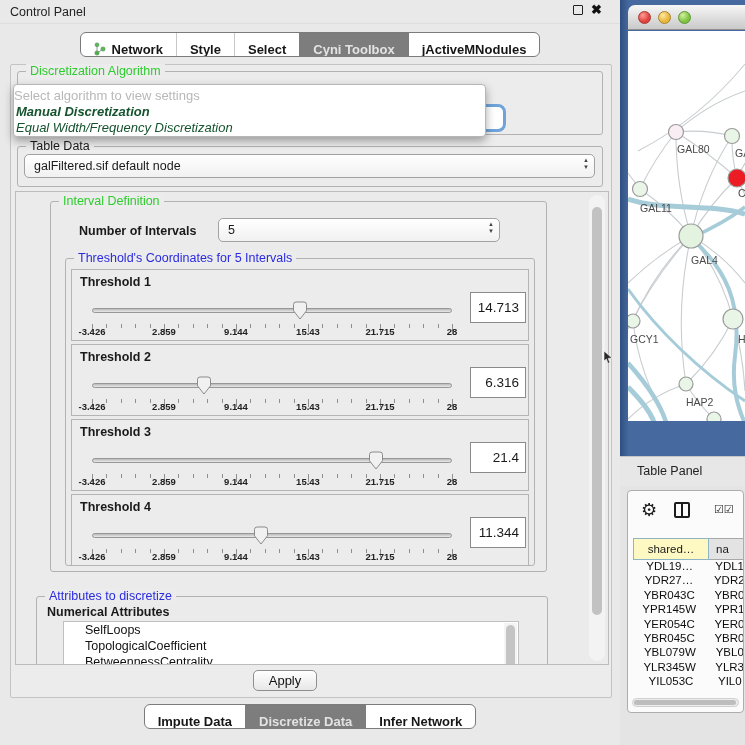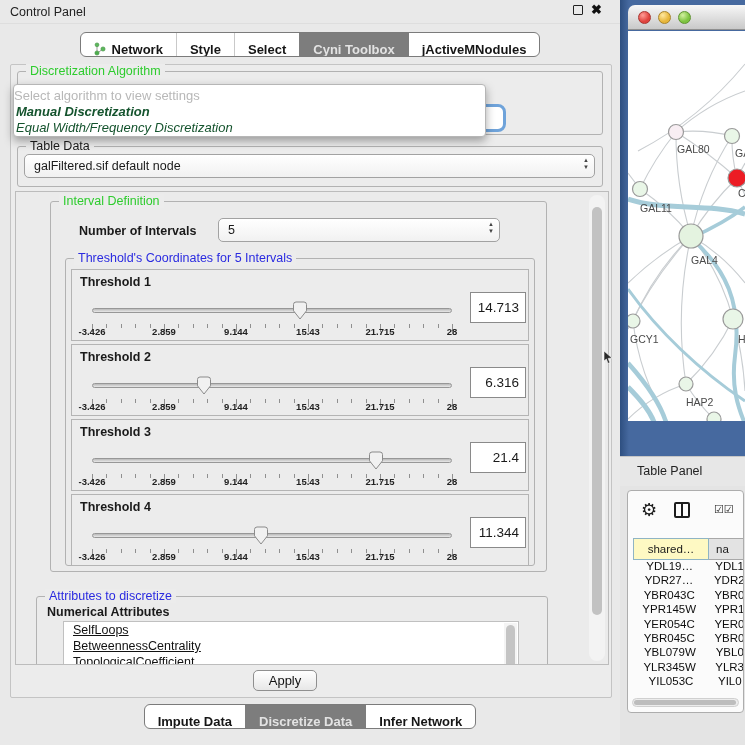--- a/index.html
+++ b/index.html
@@ -64,21 +64,21 @@
   .ticks span.minor { height:4px; }
   .ticks span.major { height:8px; }
   .tlabels { position:absolute; left:20px; width:360px; top:56px; height:12px; }
   .tlabels span { position:absolute; top:0; transform:translateX(-50%); font-size:9.5px; font-weight:bold; color:#222; }
   .thr-value { position:absolute; left:398px; top:22px; width:56px; height:31px; background:#fff;
                border:1px solid #8a8a8a; font-size:13.5px; text-align:right; padding-right:6px; line-height:29px; }
 
   .attributes-group { left:20px; top:404px; width:512px; height:120px; }
   .nm-label { position:absolute; left:10px; top:8px; font-size:12.5px; font-weight:bold; }
   .attr-list { position:absolute; left:26px; top:24px; width:456px; height:62px; background:#fff; border:1px solid #c0c0c0; }
-  .attr-item { padding-left:9px; line-height:16px; font-size:12.5px; color:#111; white-space:nowrap;text-decoration:underline; }
+  .attr-item { padding-left:21px; line-height:16px; font-size:12.5px; color:#111; white-space:nowrap; }
   .attr-scroll { position:absolute; right:1px; top:1px; bottom:1px; width:13px; background:#f4f4f4; }
   .attr-thumb { position:absolute; left:2px; top:2px; width:9px; height:calc(100% - 4px); background:#c4c4c4; border-radius:5px; }
 
   .vscroll { position:absolute; right:3px; top:3px; bottom:3px; width:16px; background:#f3f3f3; border-radius:8px; }
   .vthumb { position:absolute; left:3px; width:10px; top:12px; height:408px; background:#c2c2c2; border-radius:6px; }
 
   .apply-btn { position:absolute; left:242px; top:605px; width:64px; height:21px;
                background:linear-gradient(#ffffff,#e7e7e7); border:1px solid #8f8f8f; border-radius:5px;
                font-size:13px; font-family:inherit; color:#111; }
 
@@ -389,22 +389,22 @@
               </div>
           </div>
         </div>
 
         <div class="group attributes-group">
           <span class="group-label blue">Attributes to discretize</span>
           <div class="nm-label">Numerical Attributes</div>
           <div class="attr-list">
             <div id="attrItems">
                 <div class="attr-item">SelfLoops</div>
+                <div class="attr-item">TopologicalCoefficient</div>
                 <div class="attr-item">BetweennessCentrality</div>
-                <div class="attr-item">TopologicalCoefficient</div>
               </div>
             <div class="attr-scroll">
                 <div class="attr-thumb"></div>
               </div>
           </div>
         </div>
 
         <div class="vscroll">
           <div class="vthumb"></div>
         </div>

